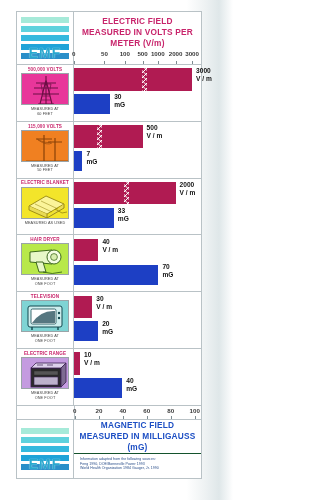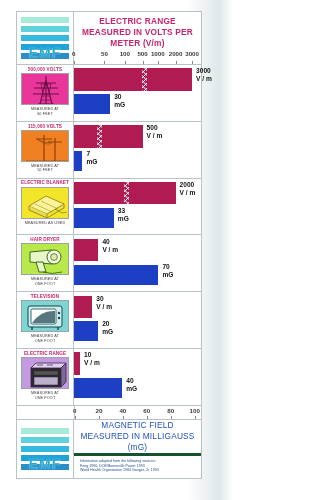--- a/index.html
+++ b/index.html
@@ -141,23 +141,23 @@
   .ftr{
     height:58px;flex:0 0 58px;display:flex;flex-direction:row;
   }
   .ftr .logo-cell2{
     width:57px;flex:0 0 57px;border-right:1px solid #b9c2c6;
     display:flex;align-items:center;justify-content:center;box-sizing:border-box;
   }
   .ftr-right{flex:1;display:flex;flex-direction:column;}
   .ftr-title{
     flex:0 0 30px;display:flex;align-items:center;justify-content:center;
-    text-align:center;color:#1d4fc4;font-weight:normal;font-size:8.3px;
+    text-align:center;color:#1d4fc4;font-weight:bold;font-size:8.3px;
     line-height:11px;letter-spacing:.2px;
-    border-bottom:3px solid #14532d;padding:0 3px;box-sizing:border-box;
+    border-bottom:1px solid #14532d;padding:0 3px;box-sizing:border-box;
   }
   .ftr-src{
     flex:1;padding:3px 6px 0 6px;box-sizing:border-box;
     font-size:3.6px;line-height:4.6px;color:#2b4f8a;
   }
   .ftr-src div{white-space:nowrap;}
 </style>
 </head>
 <body>
 
@@ -171,21 +171,21 @@
             <div class="emf-bar" style="background:#a6ead9"></div>
             <div class="emf-bar" style="background:#5fd2dd"></div>
             <div class="emf-bar" style="background:#35b9de"></div>
             <div class="emf-bar" style="background:#1fa3d8"></div>
             <div class="emf-bar" style="background:#2a8fc9"></div>
           </div>
           <div class="emf-text">EMF</div>
         </div>
       </div>
       <div class="hdr-right">
-        <div class="hdr-title">ELECTRIC RANGE MEASURED IN VOLTS PER METER (V/m)</div>
+        <div class="hdr-title">ELECTRIC FIELD MEASURED IN VOLTS PER METER (V/m)</div>
         <div class="axis" id="top-axis">
             <div class="tick-lbl" style="left: 0%; transform: translateX(-2px);">0</div>
             <div class="tick-mark" style="left: 0%;"></div>
             <div class="tick-lbl" style="left: 24%;">50</div>
             <div class="tick-mark" style="left: 24%;"></div>
             <div class="tick-lbl" style="left: 40%;">100</div>
             <div class="tick-mark" style="left: 40%;"></div>
             <div class="tick-lbl" style="left: 54%;">500</div>
             <div class="tick-mark" style="left: 54%;"></div>
             <div class="tick-lbl" style="left: 66%;">1000</div>

